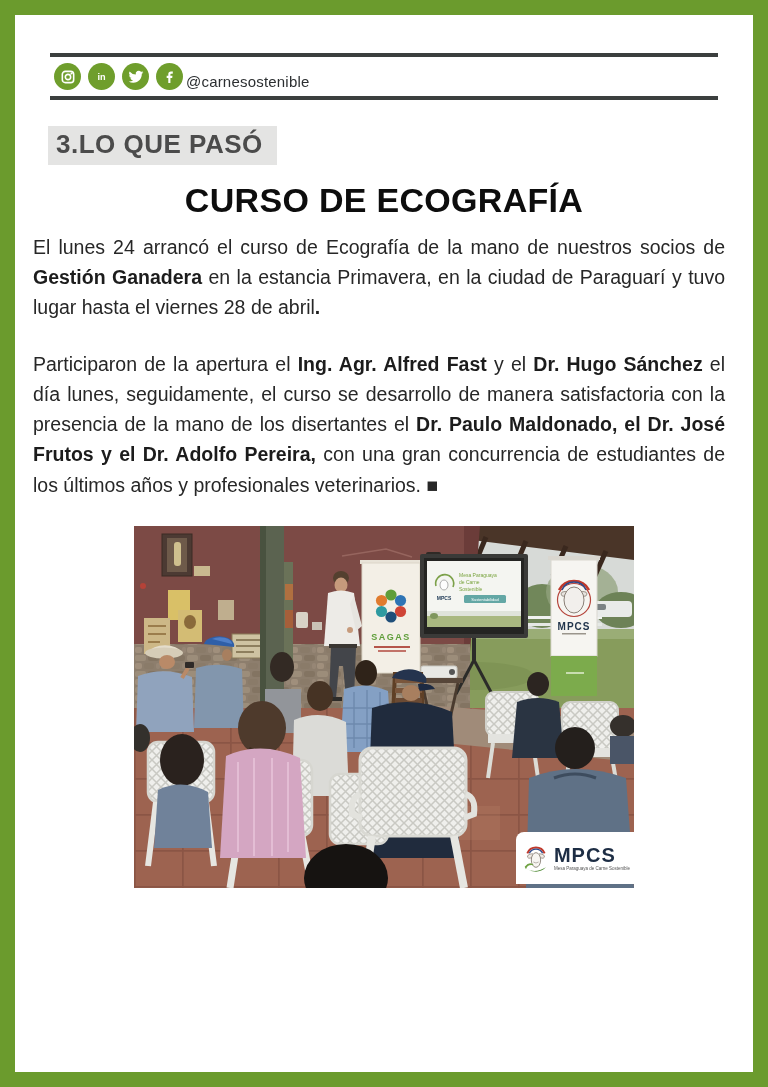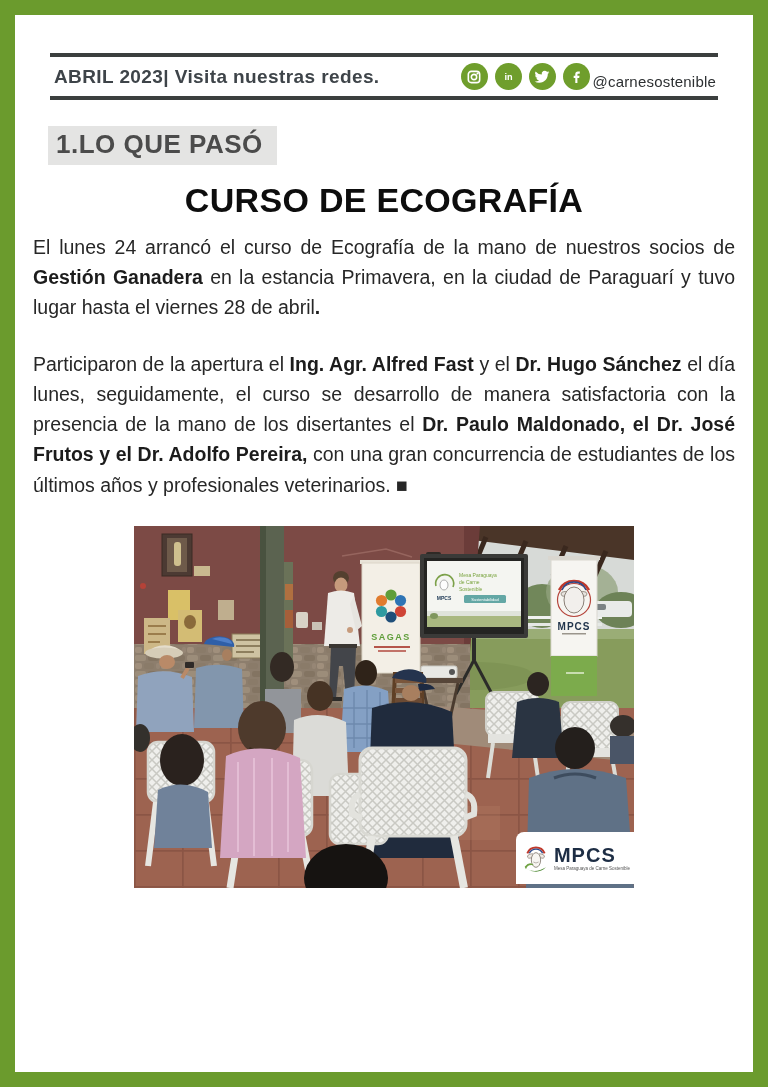--- a/index.html
+++ b/index.html
@@ -18,41 +18,40 @@
   .icon-circle svg{display:block;}
   .handle{font-size:15px;font-weight:normal;color:#2c2f31;letter-spacing:.2px;}
 
   
   .kicker-wrap{margin:26px 0 0 33px;}
   .kicker{display:inline-block;background:#e4e4e3;color:#4b4b4b;font-size:26px;font-weight:bold;padding:3px 14px 5px 8px;letter-spacing:.5px;}
   .title{text-align:center;font-size:34px;font-weight:bold;color:#0d0d0d;margin:16px 0 0 0;letter-spacing:.3px;}
 
   
   .article{margin:12px 18px 0 18px;font-size:19.5px;line-height:1.55;color:#272727;text-align:justify;}
-  .article p{margin:0 0 26px 0;}
+  .article p{margin:0 10px 26px 0;}
   .article b{font-weight:bold;color:#1c1c1c;}
 
   
   .photo{position:relative;width:500px;height:362px;margin:4px auto 0 auto;}
   .photo svg.scene{display:block;width:500px;height:362px;}
   .photo-logo{position:absolute;right:0;bottom:4px;width:118px;height:52px;background:#ffffff;border-radius:8px 0 0 0;display:flex;align-items:center;gap:4px;padding:2px 4px 2px 6px;box-sizing:border-box;}
   .photo-logo .logo-col{display:flex;flex-direction:column;line-height:1;}
   .photo-logo .logo-text{font-size:20px;font-weight:800;color:#1d2d44;letter-spacing:1px;}
   .photo-logo .logo-tag{font-size:4.5px;color:#555;margin-top:2px;white-space:nowrap;}
 </style>
 </head>
 <body>
 
 <div class="page">
   <div class="content">
 
     <div class="header">
       <div class="rule"></div>
       <div class="header-row">
-        <div class="header-title">ABRIL 2023| Visita nuestras redes.</div>
         <div class="header-social">
           <div class="icons">
             <span class="icon-circle">
               <svg width="16" height="16" viewBox="0 0 24 24">
                   <rect x="3.5" y="3.5" width="17" height="17" rx="4.5" fill="none" stroke="#fff" stroke-width="2.4"></rect>
                   <circle cx="12" cy="12" r="4" fill="none" stroke="#fff" stroke-width="2.4"></circle>
                   <circle cx="17.3" cy="6.8" r="1.6" fill="#fff"></circle>
                 </svg>
             </span>
             <span class="icon-circle">
@@ -71,21 +70,21 @@
                 </svg>
             </span>
           </div>
           <div class="handle">@carnesostenible</div>
         </div>
       </div>
       <div class="rule"></div>
     </div>
 
     <div class="kicker-wrap">
-      <span class="kicker">1.LO QUE PASÓ</span>
+      <span class="kicker">3.LO QUE PASÓ</span>
     </div>
 
     <h1 class="title">CURSO DE ECOGRAFÍA</h1>
 
     <div class="article">
         <p><span>El lunes 24 arrancó el curso de Ecografía de la mano de nuestros socios de </span><b>Gestión Ganadera</b><span> en la estancia Primavera, en la ciudad de Paraguarí y tuvo lugar hasta el viernes 28 de abril</span><b>.</b></p>
         <p><span>Participaron de la apertura el </span><b>Ing. Agr. Alfred Fast</b><span> y el </span><b>Dr. Hugo Sánchez</b><span> el día lunes, seguidamente, el curso se desarrollo de manera satisfactoria con la presencia de la mano de los disertantes el </span><b>Dr. Paulo Maldonado, el Dr. José Frutos y el Dr. Adolfo Pereira,</b><span> con una gran concurrencia de estudiantes de los últimos años y profesionales veterinarios. ■</span></p>
       </div>
 
     <figure class="photo" style="margin-block:0;">

